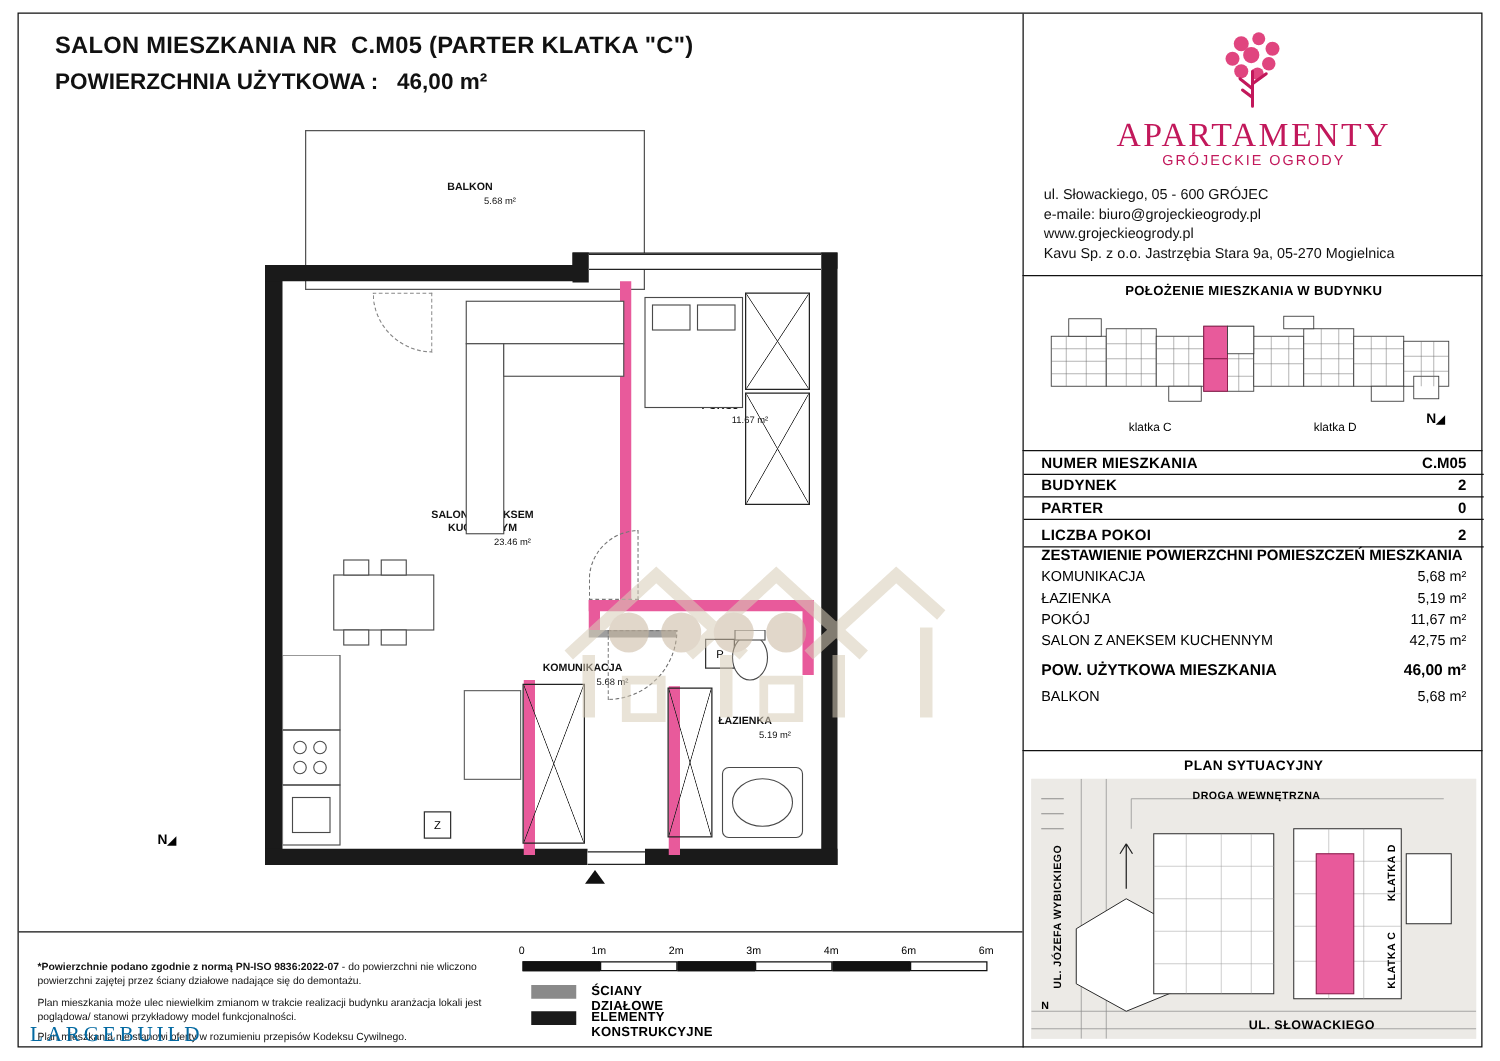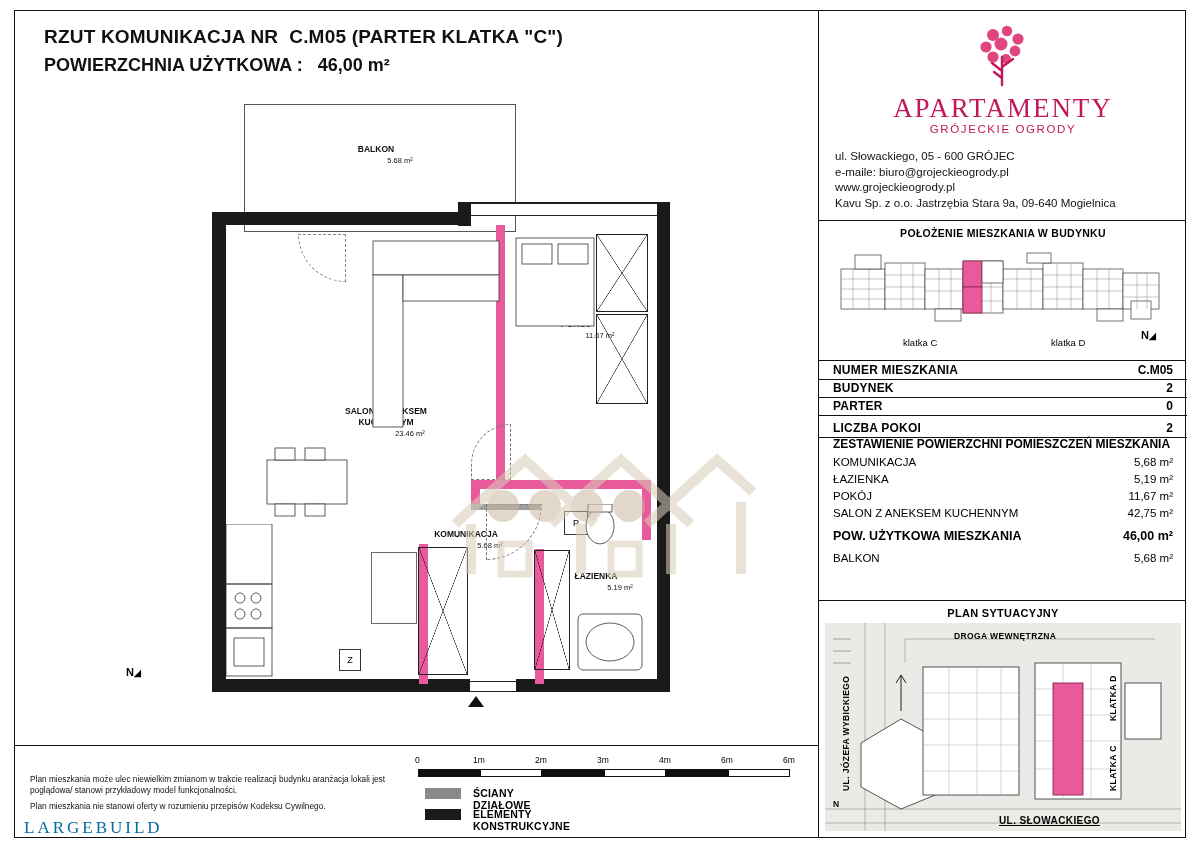--- a/index.html
+++ b/index.html
@@ -66,21 +66,21 @@
   .lg-tx{position:absolute;left:48px;top:2px;font-size:10.5px;font-weight:bold;letter-spacing:.2px;}
   .watermark-lr{position:absolute;left:24px;top:818px;font-size:17px;color:#0369a1;letter-spacing:3px;font-family:"Liberation Serif",serif;}
 </style>
 </head>
 <body>
 
 <div id="page">
   <div class="frame"></div>
 
   <div class="title1">
-    <span>RZUT KOMUNIKACJA NR</span>
+    <span>SALON MIESZKANIA NR</span>
     &nbsp;<span class="nr">C.M05</span>
     <span>(PARTER KLATKA "C")</span>
   </div>
   <div class="title2">
     <span>POWIERZCHNIA UŻYTKOWA :</span>
     &nbsp;&nbsp;<span>46,00 m²</span>
   </div>
 
   <div class="rightcol">
 
@@ -95,21 +95,21 @@
         <circle cx="22" cy="34" r="5.6" fill="#e0457f"></circle>
         <circle cx="35" cy="36" r="5" fill="#e0457f"></circle>
         <path d="M31 34 L31 62 M31 48 L21 40 M31 44 L42 36 M31 55 L23 49" stroke="#c2185b" stroke-width="2.4" fill="none" stroke-linecap="round"></path>
       </svg>
       <div class="brand">APARTAMENTY</div>
       <div class="brand2">GRÓJECKIE OGRODY</div>
       <div class="addr">
         <div>ul. Słowackiego, 05 - 600 GRÓJEC</div>
         <div>e-maile:  biuro@grojeckieogrody.pl</div>
         <div>www.grojeckieogrody.pl</div>
-        <div>Kavu Sp. z o.o. Jastrzębia Stara 9a, 09-640 Mogielnica</div>
+        <div>Kavu Sp. z o.o. Jastrzębia Stara 9a, 05-270 Mogielnica</div>
       </div>
     </div>
 
     <div class="rc-box pos-box">
       <div class="pos-title">POŁOŻENIE MIESZKANIA W BUDYNKU</div>
       <svg class="bldg" viewBox="0 0 336 90">
         <g stroke="#3a3a3a" stroke-width="0.7" fill="#ffffff">
           <rect x="6" y="26" width="44" height="40"></rect>
           <rect x="50" y="20" width="40" height="46"></rect>
           <rect x="90" y="26" width="38" height="40"></rect>
@@ -212,21 +212,21 @@
             <path d="M8 16 h18 M8 28 h18 M8 40 h18"></path>
           </g>
           <path d="M76 52 L76 88 M76 52 L71 60 M76 52 L81 60" stroke="#222" stroke-width="1" fill="none"></path>
         </svg>
       </div>
       <div class="street" style="left:14px;top:198px;"><span>N</span></div>
       <div class="street vert" style="left:22px;top:190px;">UL. JÓZEFA WYBICKIEGO</div>
       <div class="street" style="left:135px;top:30px;">DROGA WEWNĘTRZNA</div>
       <div class="street vert" style="left:289px;top:120px;">KLATKA D</div>
       <div class="street vert" style="left:289px;top:190px;">KLATKA C</div>
-      <div class="street" style="left:180px;top:214px;font-size:10px;text-decoration:underline;">UL. SŁOWACKIEGO</div>
+      <div class="street" style="left:180px;top:214px;font-size:10px;">UL. SŁOWACKIEGO</div>
     </div>
   </div>
 
   <div class="plan">
 
     <div class="thin" style="left:228px;top:20px;width:272px;height:128px;border:1px solid #555;"></div>
     <div class="room-lbl" style="left:300px;top:60px;width:120px;">
       <b>BALKON</b><br><span class="area">5.68 m²</span>
     </div>
 
@@ -341,20 +341,21 @@
       <g fill="#c9b8a0">
         <circle cx="62" cy="92" r="16"></circle>
           <circle cx="104" cy="92" r="16"></circle>
         <circle cx="146" cy="92" r="16"></circle>
           <circle cx="188" cy="92" r="16"></circle>
       </g>
     </svg>
   </div>
 
   <div class="notes">
+    <div><b>*Powierzchnie podano zgodnie z normą  PN-ISO 9836:2022-07</b><span> - do powierzchni nie wliczono powierzchni zajętej przez ściany działowe nadające się do demontażu.</span></div>
     <div style="margin-top:6px;">Plan mieszkania może ulec niewielkim zmianom w trakcie realizacji budynku aranżacja lokali jest poglądowa/ stanowi przykładowy model funkcjonalności.</div>
     <div style="margin-top:4px;">Plan mieszkania nie stanowi oferty w rozumieniu przepisów Kodeksu Cywilnego.</div>
   </div>
   <div class="watermark-lr">LARGEBUILD</div>
 
   <div class="scalebar">
     <div class="sb-lbl" style="left:0;">0</div>
     <div class="sb-lbl" style="left:58px;">1m</div>
     <div class="sb-lbl" style="left:120px;">2m</div>
     <div class="sb-lbl" style="left:182px;">3m</div>

